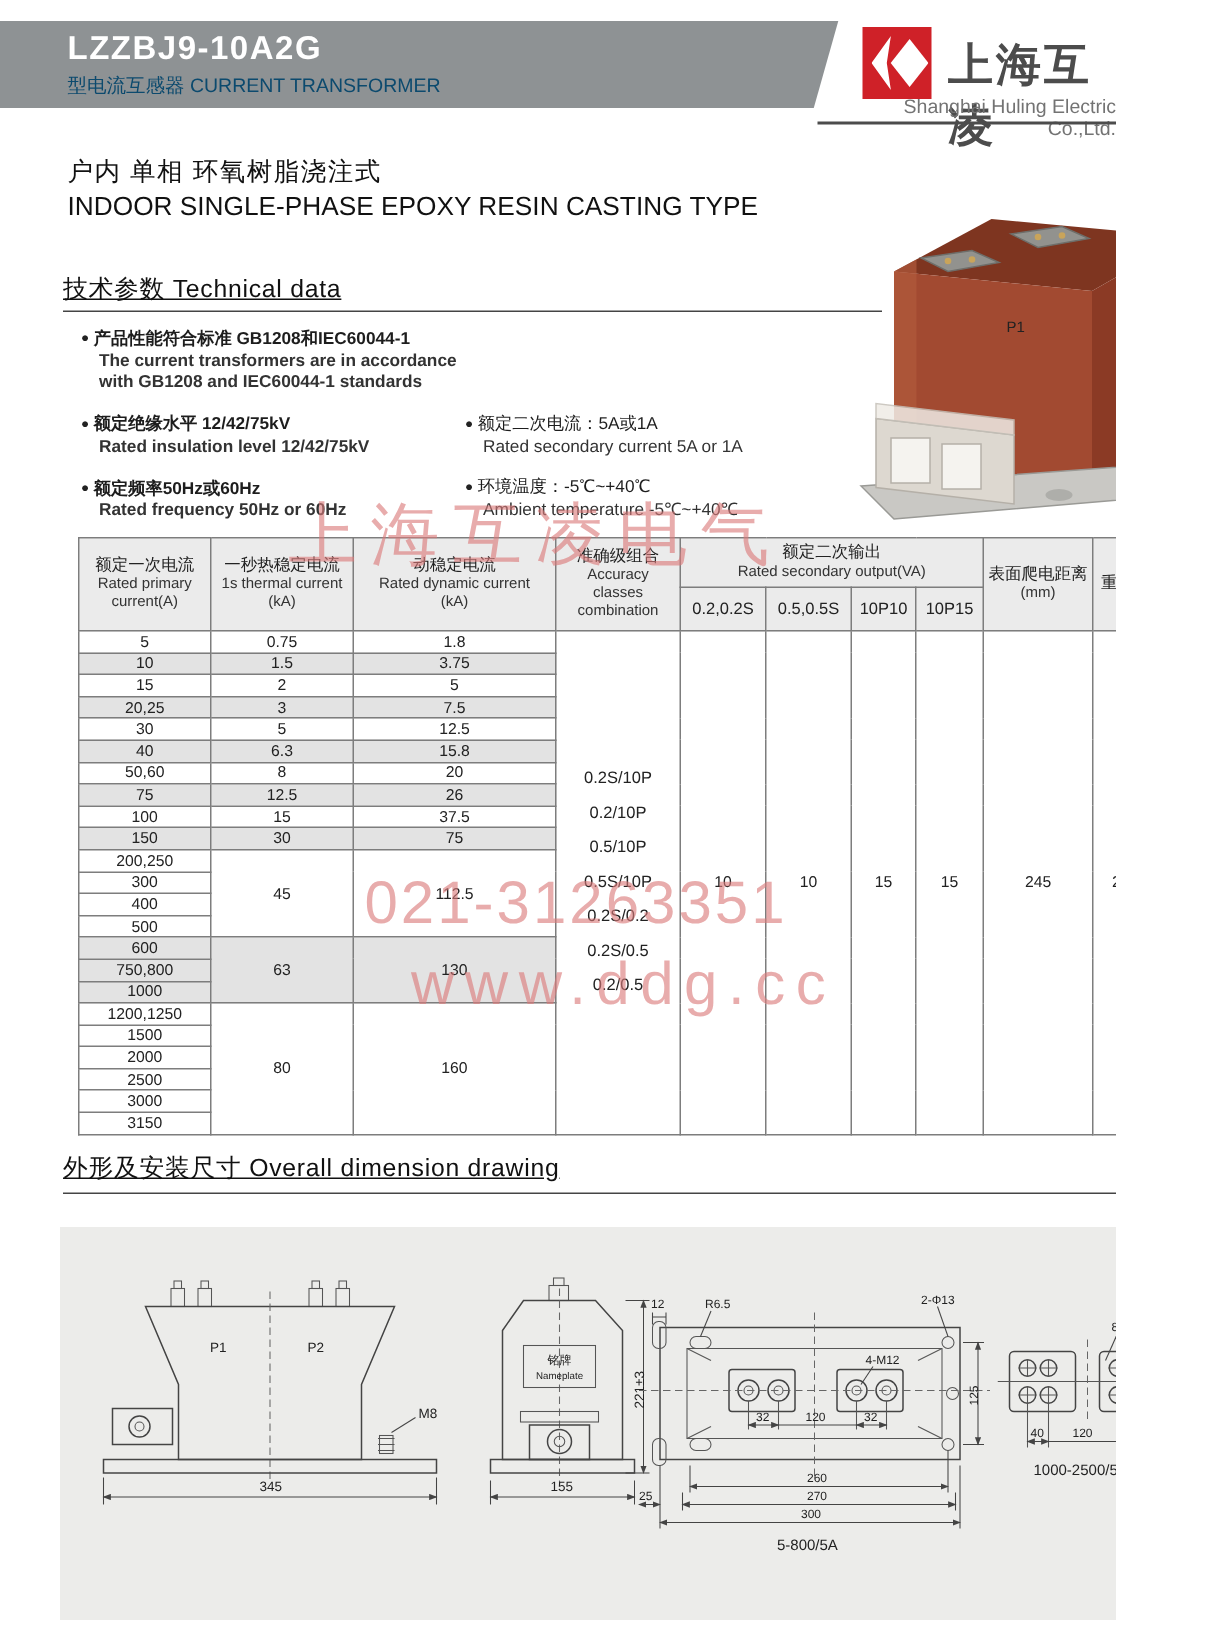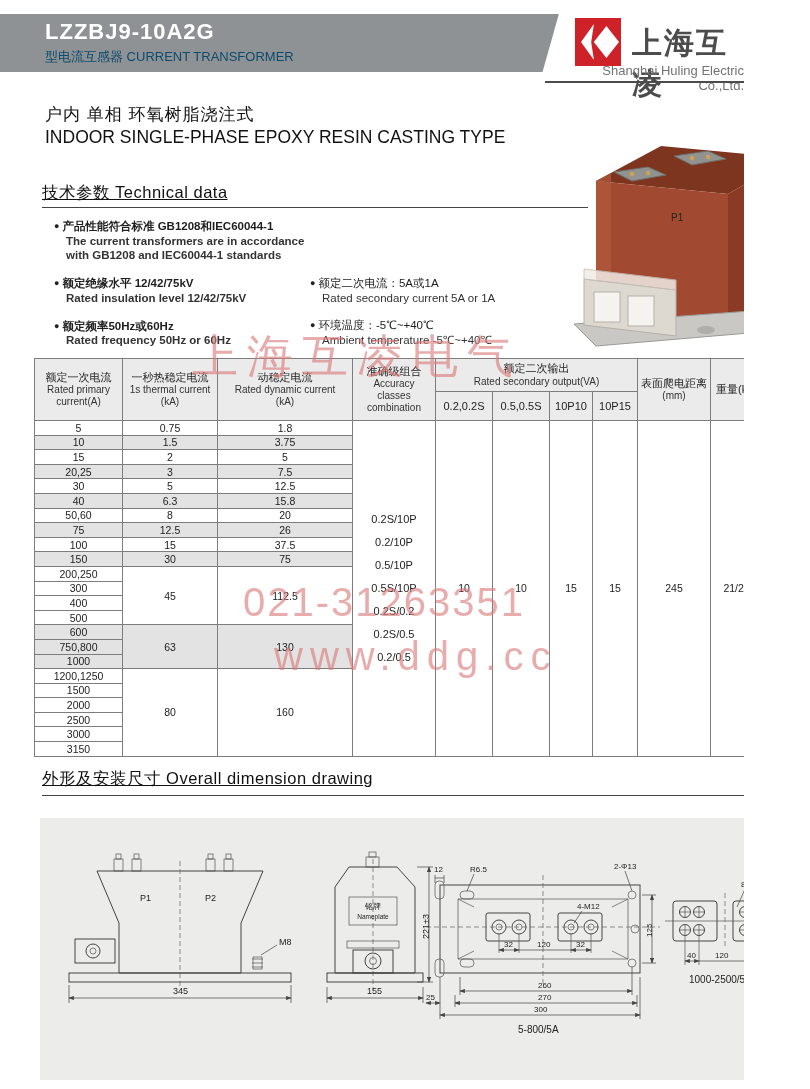--- a/index.html
+++ b/index.html
@@ -35,21 +35,21 @@
   .bul .cn{color:#1d1d1d;}
   .bul .en{color:#333;margin-left:12px;}
 
   
   .wm{position:absolute;color:#db7a7a;font-weight:normal;opacity:.62;z-index:9;pointer-events:none;white-space:nowrap;}
   .wm1{left:192px;top:326px;font-size:46px;letter-spacing:9px;}
   .wm2{left:243px;top:580px;font-size:40px;letter-spacing:2px;}
   .wm3{left:274px;top:634px;font-size:40px;letter-spacing:7px;}
 
   
-  table.spec{position:absolute;left:34px;top:358px;width:728px;border-collapse:collapse;
+  table.spec{position:absolute;left:52px;top:358px;width:728px;border-collapse:collapse;
              font-size:11px;color:#222;table-layout:fixed;padding-left:40px;}
   .spec th,.spec td{border:1px solid #7d7d7d;text-align:center;padding:0;vertical-align:middle;}
   .spec th{background:#ebebeb;font-weight:normal;}
   .spec thead tr:first-child th{height:32px;}
   .spec thead tr:last-child th{height:28px;}
   .spec th .cnl{font-size:11px;line-height:1.25;}
   .spec th .enl{font-size:10px;line-height:1.2;color:#333;}
   .spec tbody td{height:13.6px;line-height:12px;font-size:10.5px;}
   .spec td.shade{background:#e3e3e3;}
   .spec td.acc-cell div{line-height:23px;font-size:11px;}

